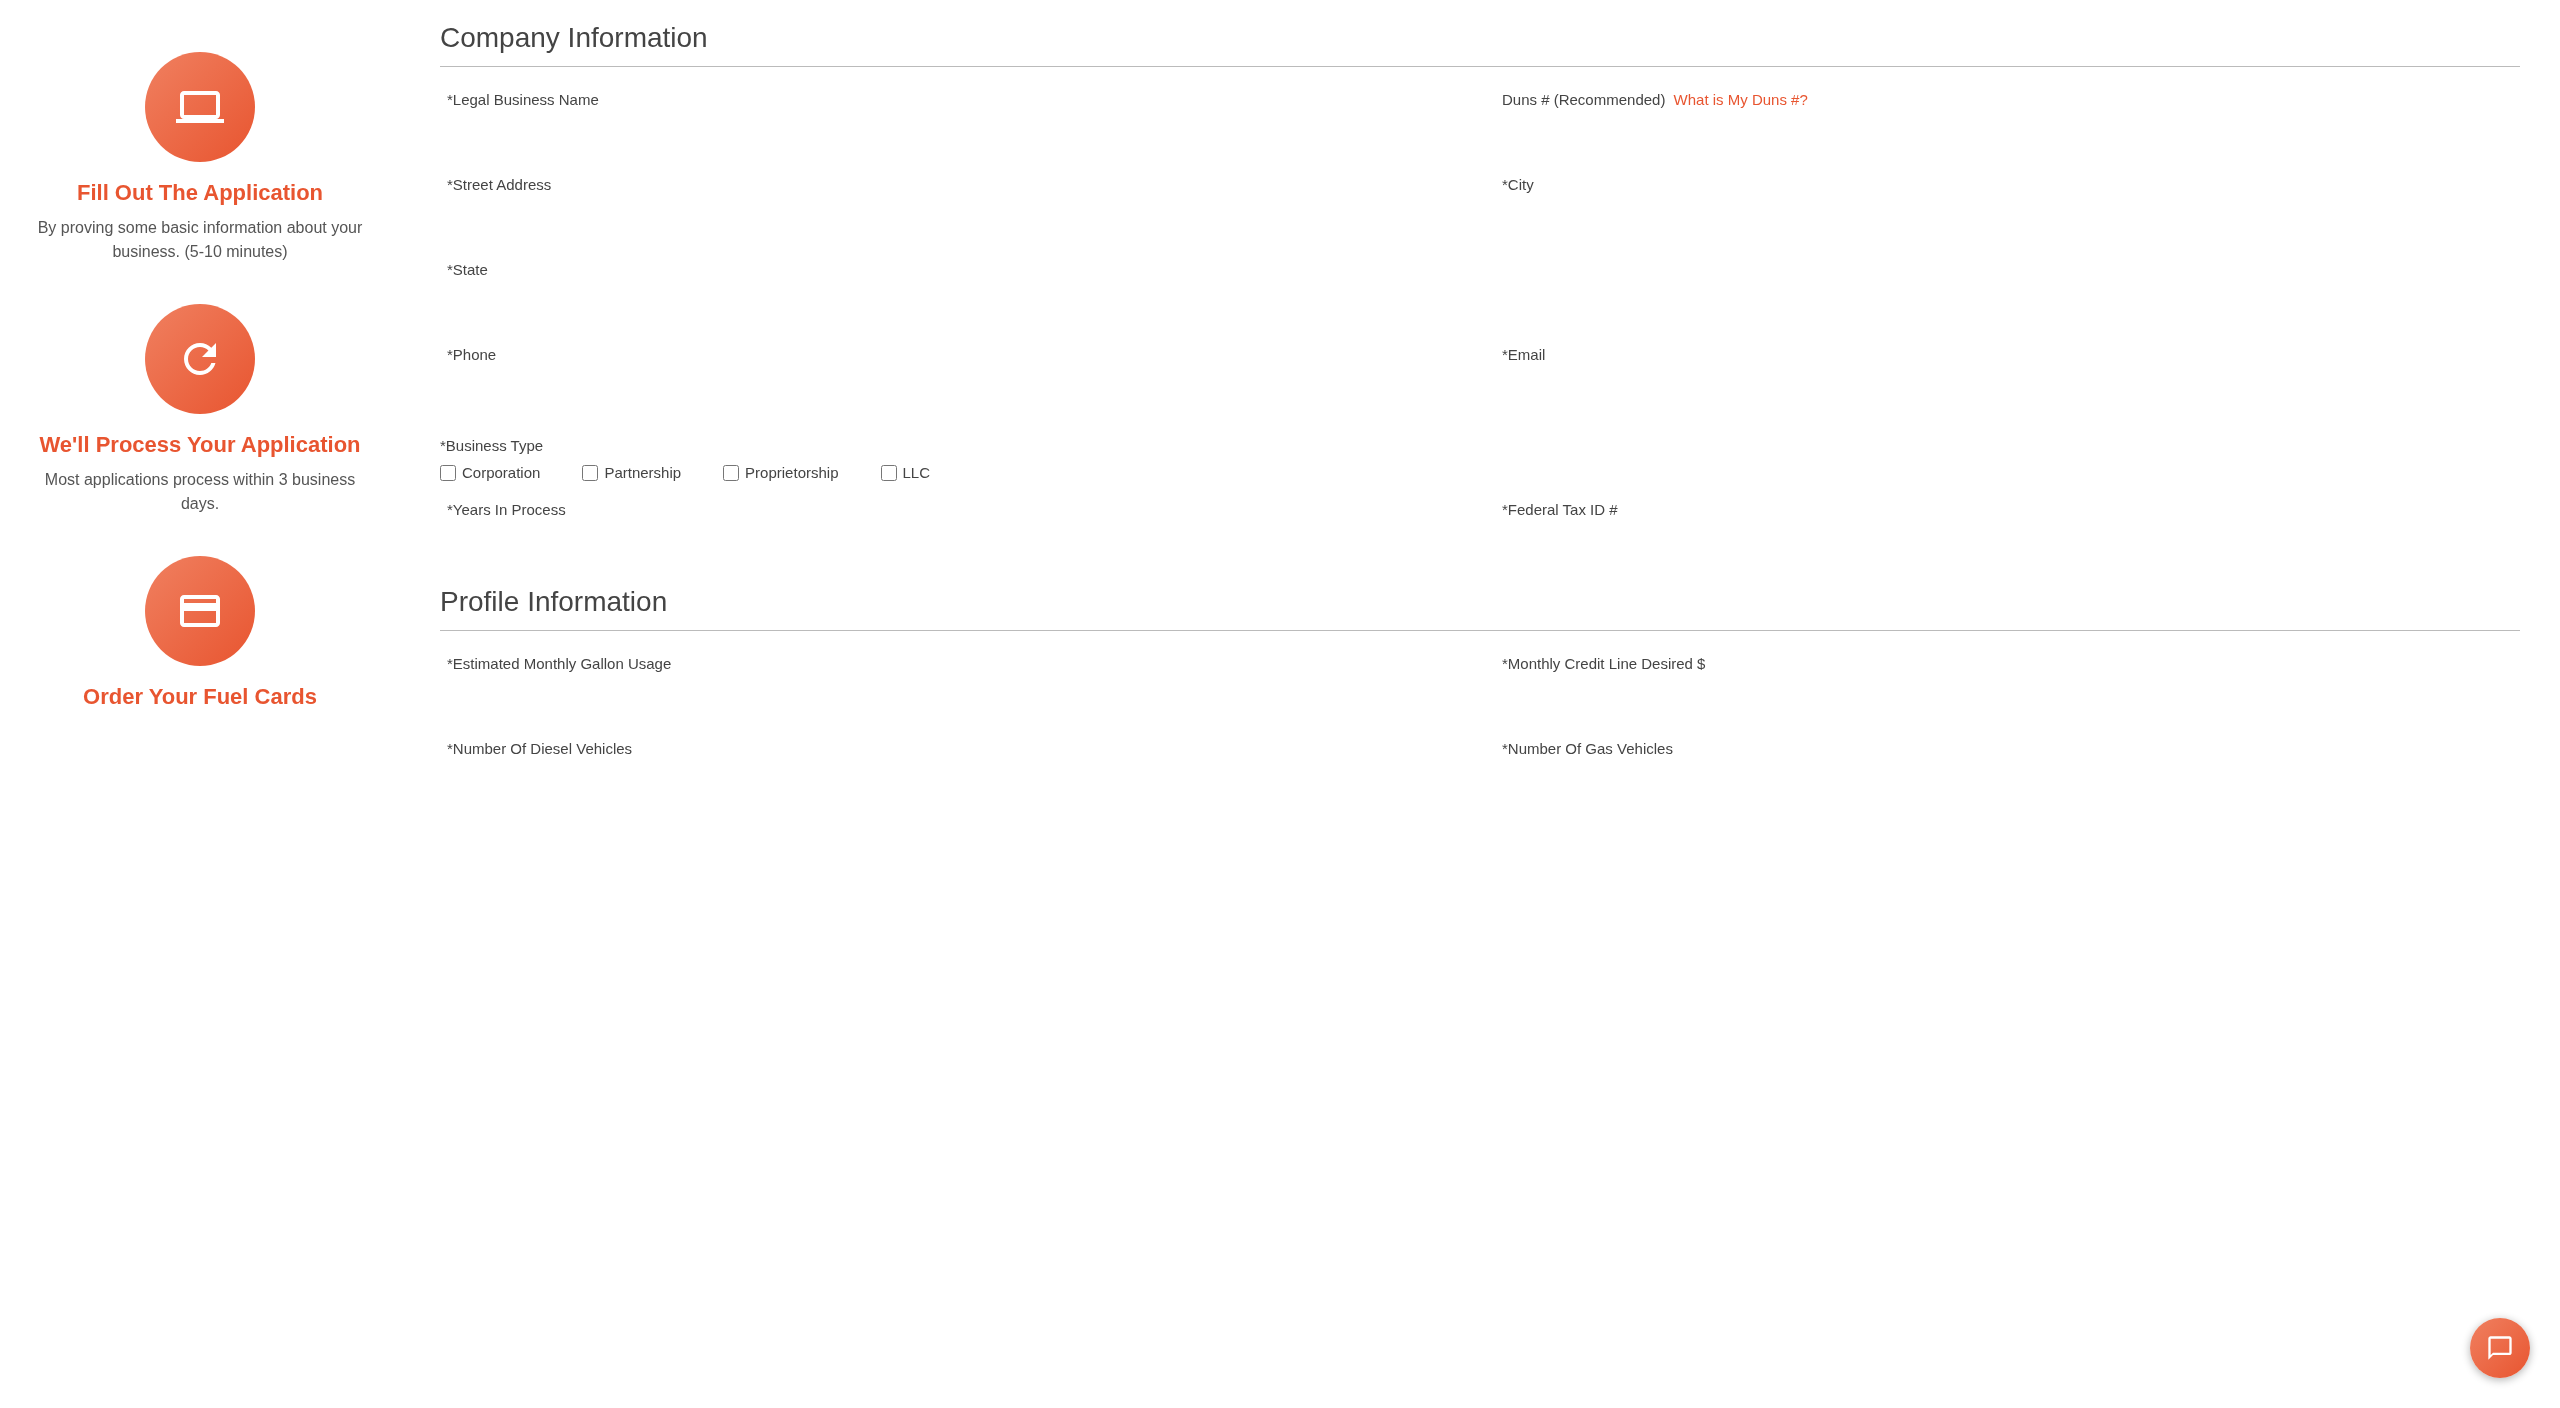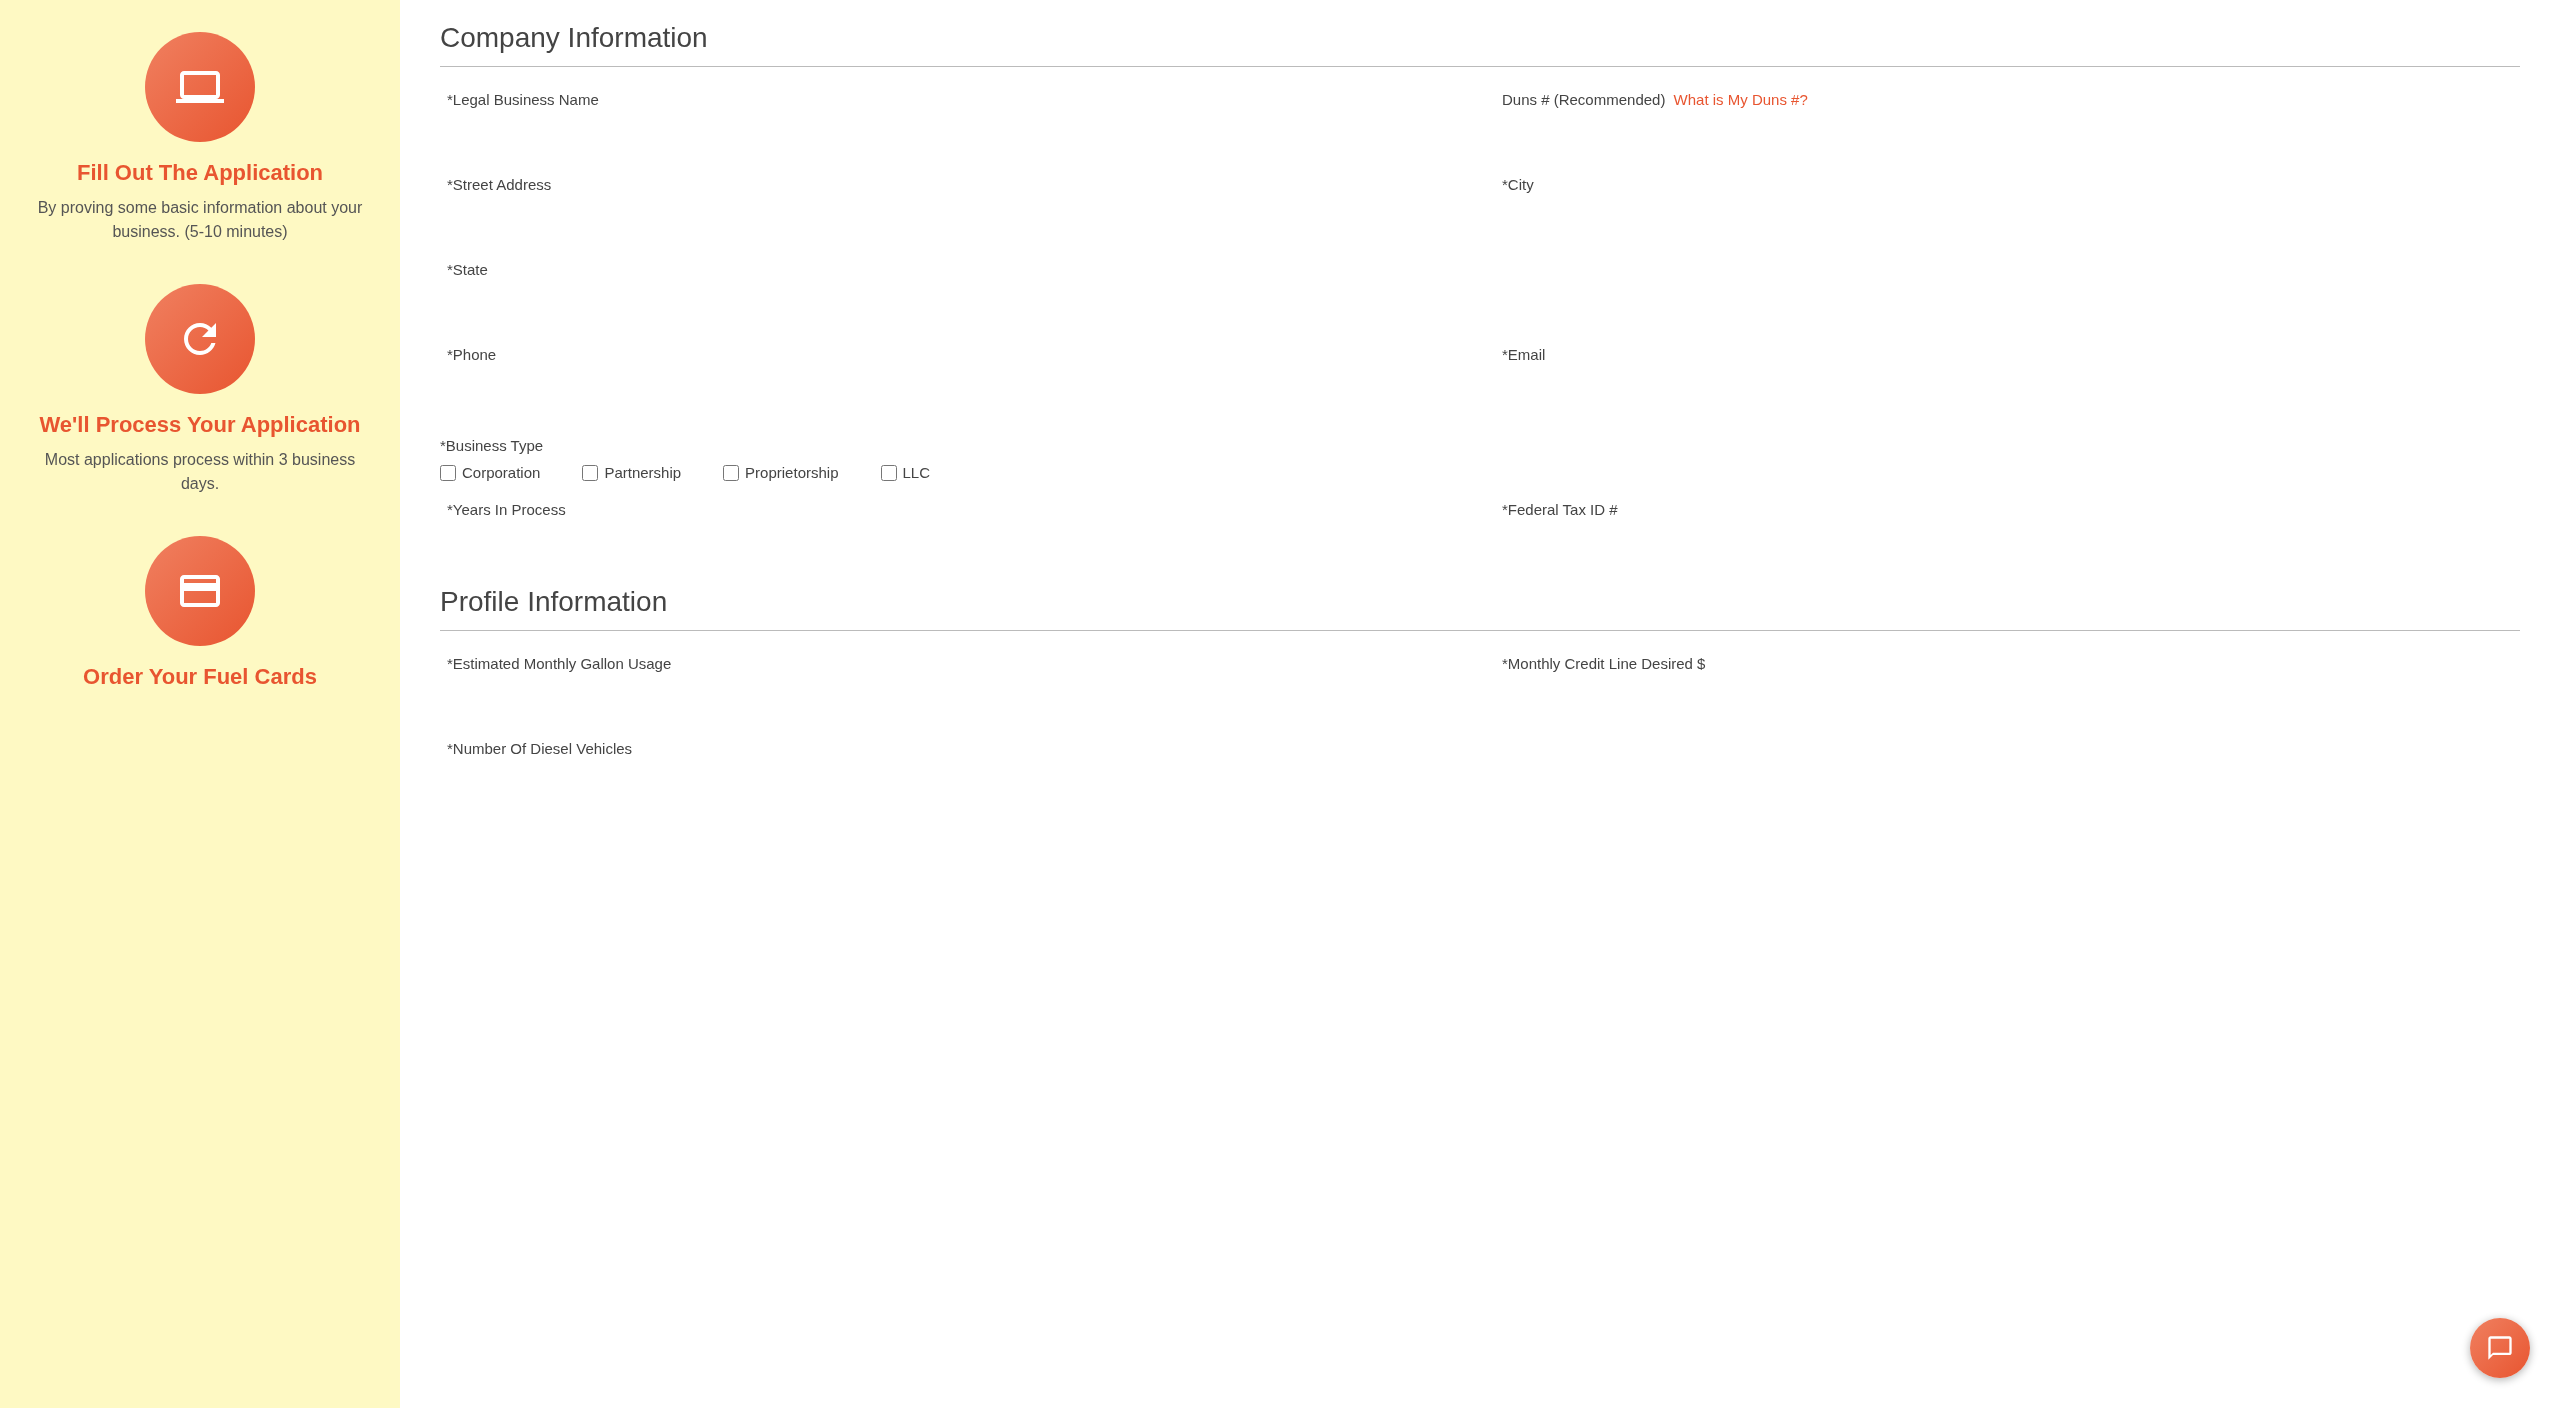--- a/index.html
+++ b/index.html
@@ -7,25 +7,25 @@
       font-family: Arial, sans-serif;
       background: #e8e8e8;
       display: flex;
       min-height: 100vh;
     }
 
     
     .sidebar {
       width: 400px;
       min-width: 400px;
-      background: #fef9c3;
+      background: #ffffff;
       display: flex;
       flex-direction: column;
       align-items: center;
-      padding: 32px 30px;
+      padding: 52px 30px;
       gap: 10px;
     }
 
     .step-block {
       display: flex;
       flex-direction: column;
       align-items: center;
       text-align: center;
       margin-bottom: 30px;
     }
@@ -305,20 +305,21 @@
       <input class="form-input" type="text" style="">
     </div>
   </div>
 
   <div class="form-row">
     <div class="form-group">
       <label class="form-label">*Number Of Diesel Vehicles</label>
       <input class="form-input" type="text" style="">
     </div>
     <div class="form-group">
+      <label class="form-label">*Number Of Gas Vehicles</label>
       <input class="form-input" type="text" style="">
     </div>
   </div>
 
 </main>
 
 <div class="chat-button">
   <svg viewBox="0 0 24 24">
     <path d="M20 2H4c-1.1 0-2 .9-2 2v18l4-4h14c1.1 0 2-.9 2-2V4c0-1.1-.9-2-2-2zm0 14H6l-2 2V4h16v12z"></path>
   </svg>

